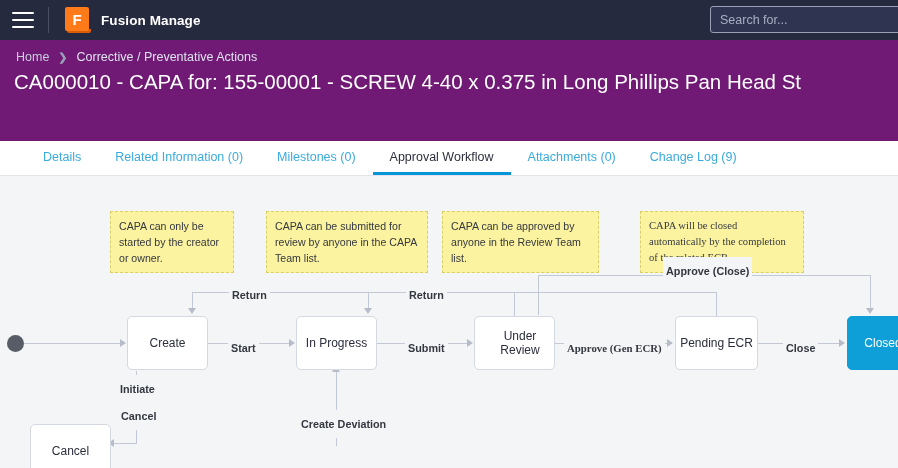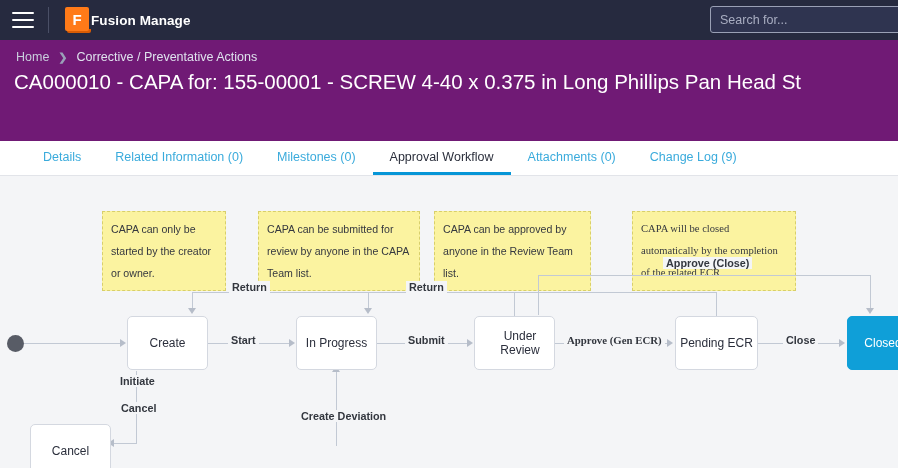--- a/index.html
+++ b/index.html
@@ -29,21 +29,21 @@
     font-family: "Liberation Sans", sans-serif;
   }
   .logo .spine {
     position: absolute; left: 2px; top: 3px; width: 4px; height: 23px;
     background: #d95c05; border-radius: 1px; z-index: -1;
   }
   .logo .shadow {
     position: absolute; left: 2px; top: 22px; width: 24px; height: 4px;
     background: #d95c05; border-radius: 0 0 2px 2px;
   }
-  .brand { color: #ffffff; font-size: 13.5px; font-weight: bold; letter-spacing: .1px; }
+  .brand { color: #ffffff; font-size: 13.5px; font-weight: bold; margin-left: 10px; letter-spacing: .1px; }
   .search {
     position: absolute; left: 710px; top: 6px; width: 230px; height: 27px;
     background: #2f3450; border: 1px solid #9aa0b5; border-radius: 3px;
     color: #a9aec2; font-size: 12.5px; padding: 0 9px;
     font-family: "Liberation Sans", sans-serif; outline: none;
   }
   .search::placeholder { color: #a9aec2; }
 
   
   .headerblock {
@@ -89,21 +89,21 @@
   }
   .tab.active { color: #2b2f3c; border-bottom-color: #0696d7; }
 
   
   .canvas {
     position: absolute; left: 0; top: 176px; width: 898px; height: 292px;
     background: #f4f5f7; overflow: hidden;
   }
   .note {
     position: absolute; background: #fbf3a0; border: 1px dashed #d8cf6a;
-    color: #35383f; font-size: 10.6px; line-height: 22px; padding: 6px 8px;
+    color: #35383f; font-size: 10.6px; line-height: 16px; padding: 6px 8px; margin-left: 8px;
   }
   .node {
     position: absolute; background: #ffffff; border: 1px solid #d4d8e0;
     border-radius: 5px; display: flex; align-items: center; justify-content: center;
     text-align: center; color: #2b2f3c; font-size: 12px; line-height: 14px;
   }
   .node.terminal { background: #0f9fd8; border-color: #0f9fd8; color: #ffffff; }
   .startdot {
     position: absolute; width: 17px; height: 17px; border-radius: 50%;
     background: #585c66;
@@ -111,21 +111,21 @@
   .edge { position: absolute; background: #c2c9d4; }
   .edge.h { height: 1px; }
   .edge.v { width: 1px; }
   .arrow { position: absolute; width: 0; height: 0; }
   .arrow.r { border-left: 6px solid #b6bdc9; border-top: 4px solid transparent; border-bottom: 4px solid transparent; }
   .arrow.l { border-right: 6px solid #b6bdc9; border-top: 4px solid transparent; border-bottom: 4px solid transparent; }
   .arrow.d { border-top: 6px solid #b6bdc9; border-left: 4px solid transparent; border-right: 4px solid transparent; }
   .arrow.u { border-bottom: 6px solid #b6bdc9; border-left: 4px solid transparent; border-right: 4px solid transparent; }
   .elabel {
     position: absolute; color: #33373f; font-size: 10.8px; white-space: nowrap;
-    background: #f4f5f7; padding: 0 3px;
+    background: #f4f5f7; padding: 8px 3px;
   }
   .elabel.b { font-weight: bold; }
 </style>
 </head>
 <body>
 
 <div id="app">
 
   <div class="topbar">
     <div class="hamburger">

